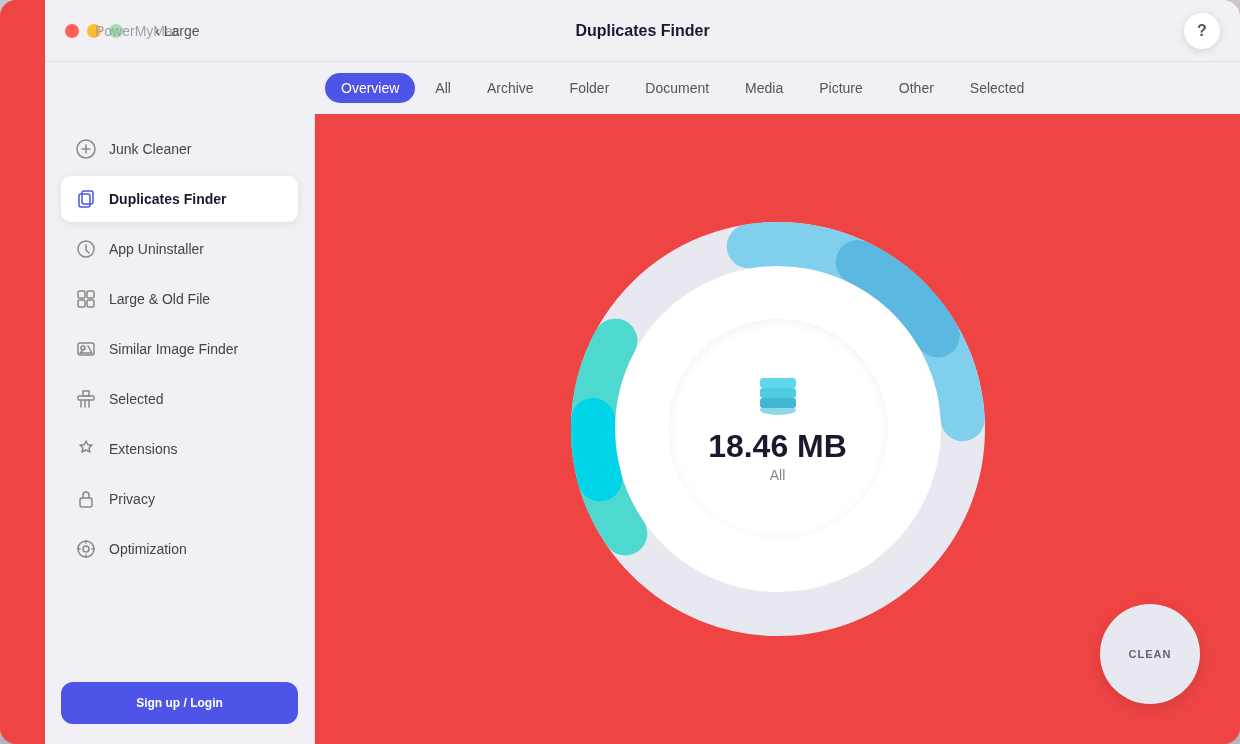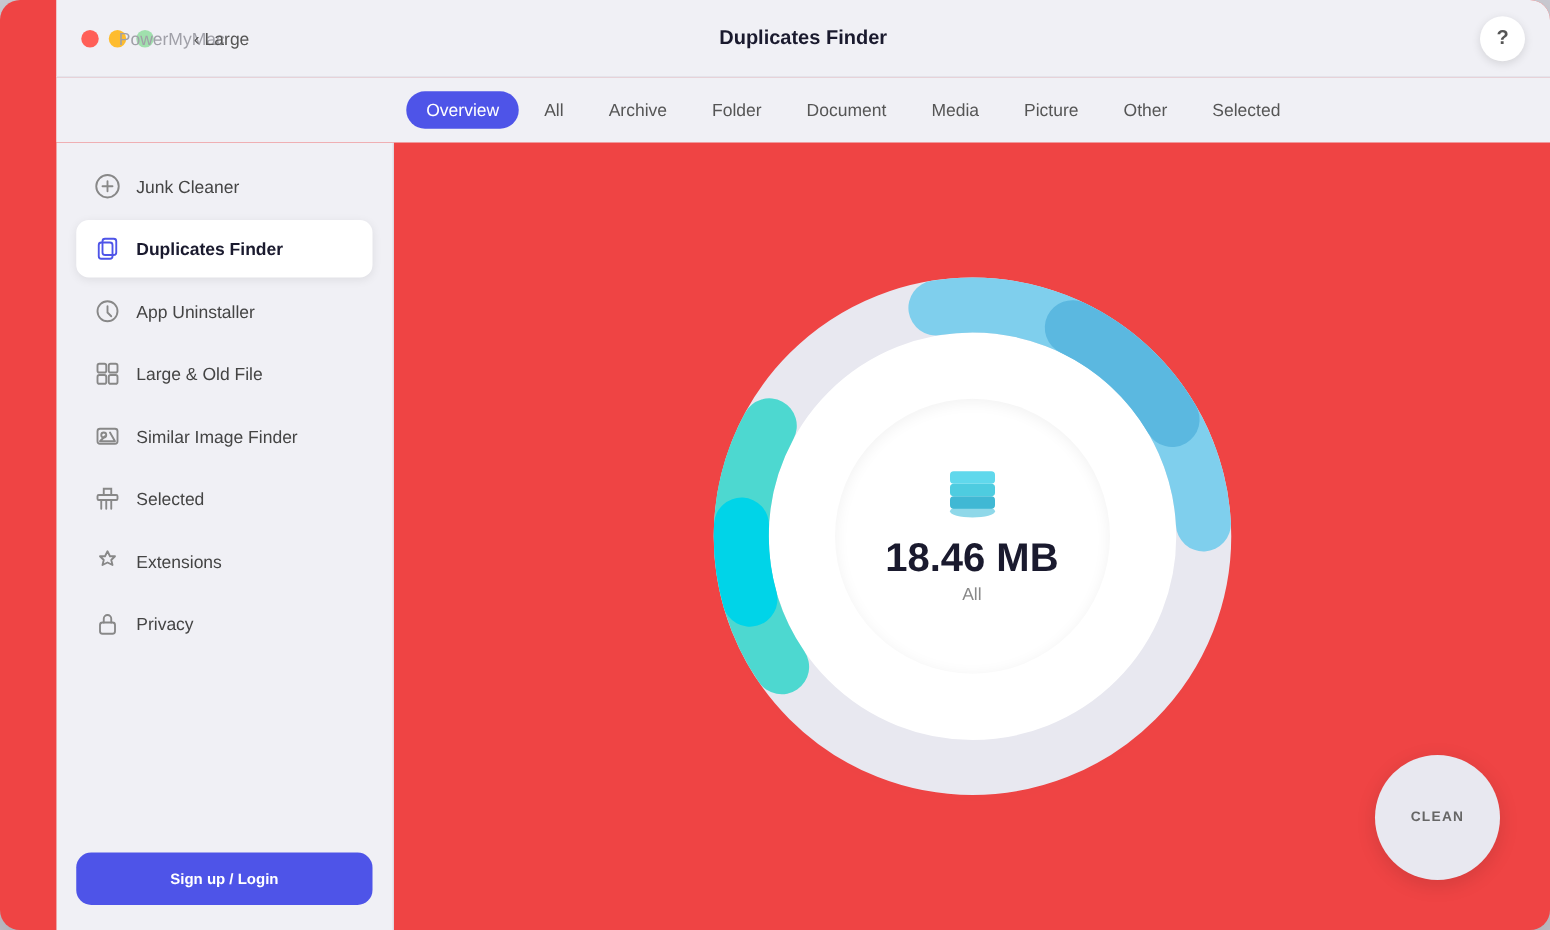--- a/index.html
+++ b/index.html
@@ -360,20 +360,30 @@
       <div class="sidebar-item">
         <span class="icon">
           <svg class="icon-svg" viewBox="0 0 22 22" fill="none">
             <rect x="5" y="10" width="12" height="9" rx="2" stroke="#888" stroke-width="1.5"></rect>
             <path d="M8 10V7a3 3 0 016 0v3" stroke="#888" stroke-width="1.5" stroke-linecap="round"></path>
           </svg>
         </span>
         <span>Privacy</span>
       </div>
 
+      <div class="sidebar-item">
+        <span class="icon">
+          <svg class="icon-svg" viewBox="0 0 22 22" fill="none">
+            <circle cx="11" cy="11" r="8" stroke="#888" stroke-width="1.5"></circle>
+            <path d="M11 3v2M11 17v2M3 11h2M17 11h2" stroke="#888" stroke-width="1.5" stroke-linecap="round"></path>
+            <circle cx="11" cy="11" r="3" stroke="#888" stroke-width="1.5"></circle>
+          </svg>
+        </span>
+        <span>Optimization</span>
+      </div>
 
       <div class="sidebar-spacer"></div>
 
       <button class="signup-btn">Sign up / Login</button>
     </div>
 
     <div class="right-panel">
       <div class="chart-container">
 
         <svg class="donut-svg" viewBox="0 0 460 460">

